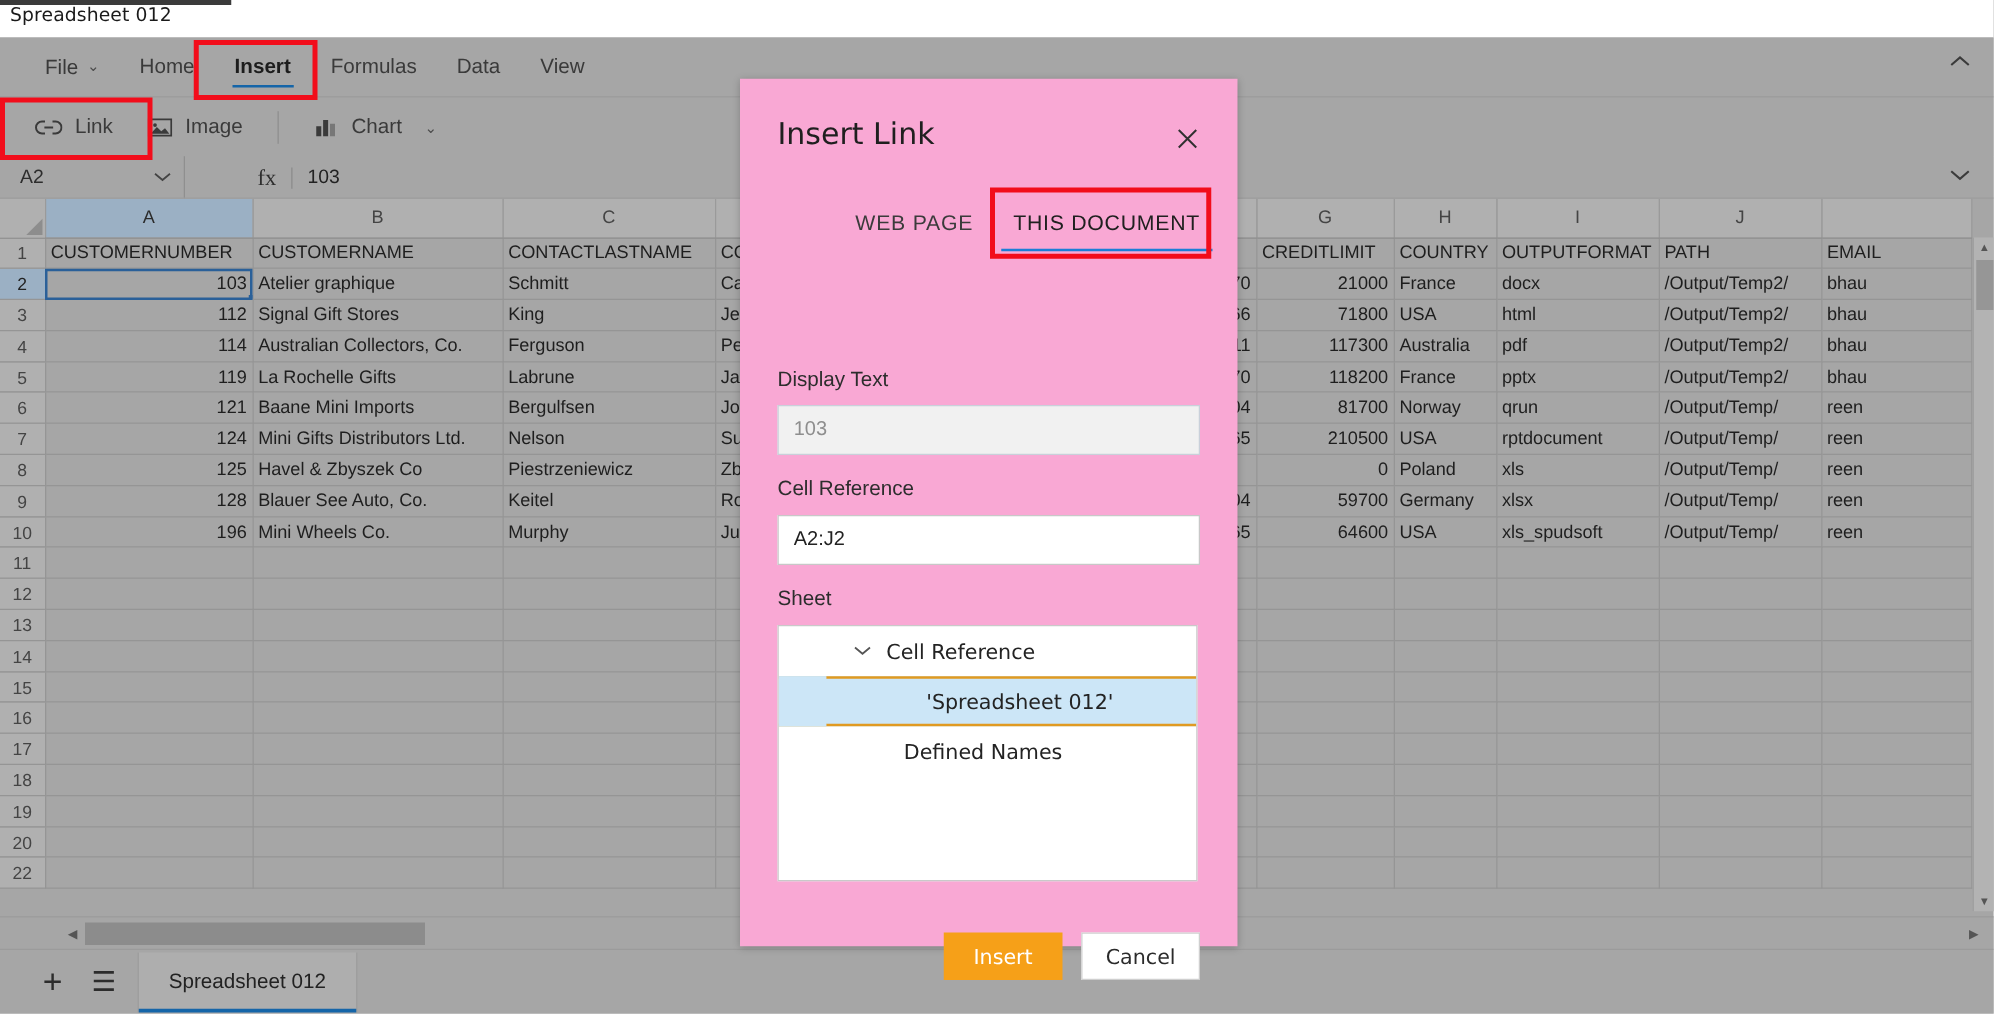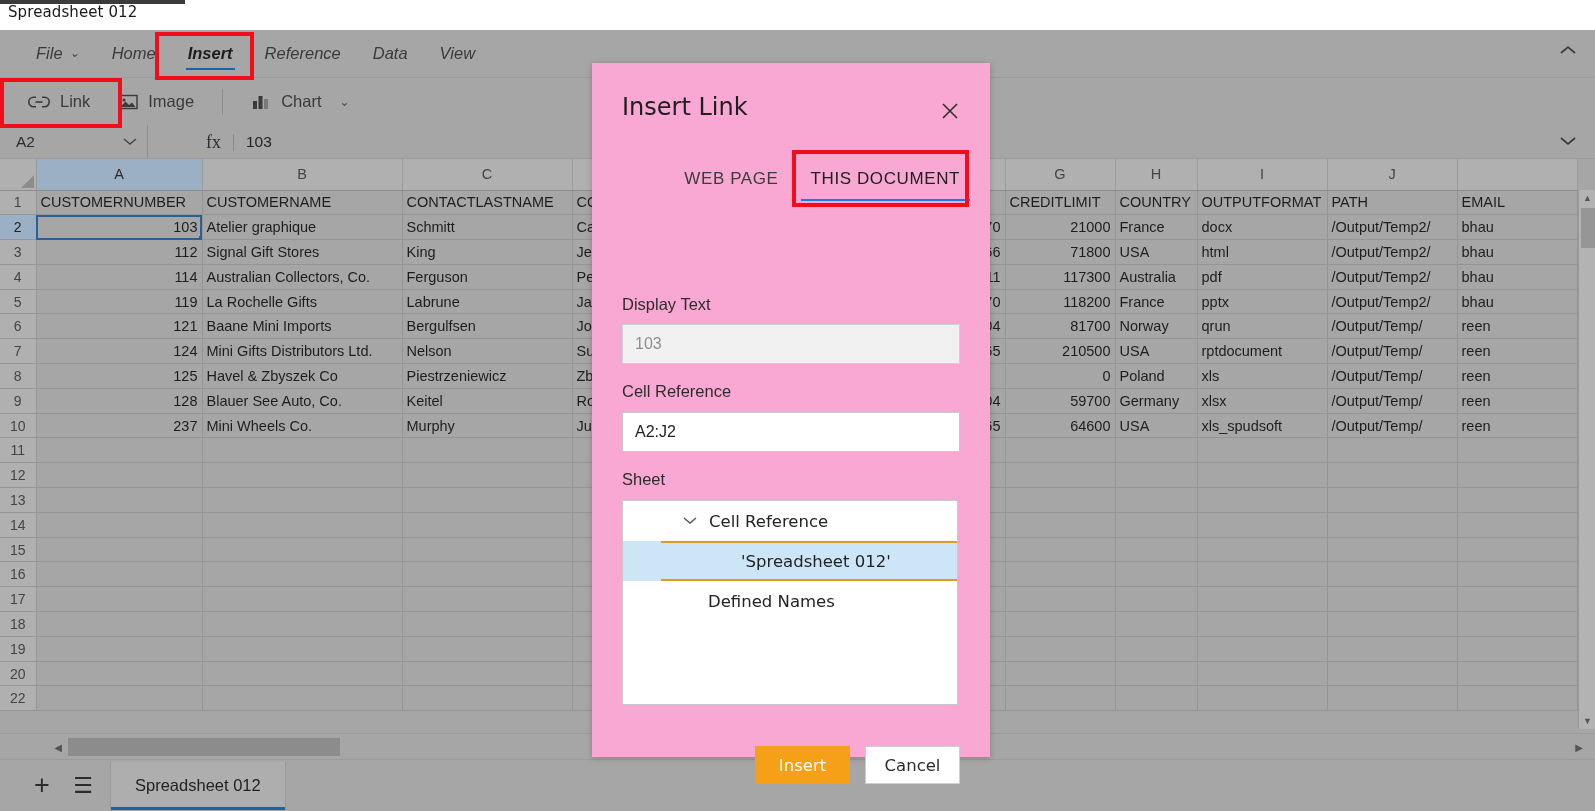--- a/index.html
+++ b/index.html
@@ -51,21 +51,20 @@
     background: #a6a6a6;
   }
   .ribbon-tabs {
     position: absolute;
     left: 0; top: 0;
     height: 48px;
     width: 100%;
     display: flex;
     align-items: center;
     padding-left: 20px;
-    font-style: italic;
   }
   .ribbon-tab {
     position: relative;
     font-size: 16.5px;
     color: #3a3a3a;
     padding: 0 16px;
     height: 46px;
     line-height: 44px;
     cursor: default;
     white-space: nowrap;
@@ -555,21 +554,21 @@
       <div class="ribbon-tab">
         <span>File</span><span class="chev">⌄</span>
       </div>
       <div class="ribbon-tab">
         <span>Home</span>
       </div>
       <div class="ribbon-tab active">
         <span>Insert</span>
       </div>
       <div class="ribbon-tab">
-        <span>Reference</span>
+        <span>Formulas</span>
       </div>
       <div class="ribbon-tab">
         <span>Data</span>
       </div>
       <div class="ribbon-tab">
         <span>View</span>
       </div>
     </div>
 
     <div class="ribbon-sep"></div>
@@ -807,21 +806,21 @@
         <td class="cell num">1504</td>
         <td class="cell num">59700</td>
         <td class="cell">Germany</td>
         <td class="cell">xlsx</td>
         <td class="cell">/Output/Temp/</td>
         <td class="cell">reen</td>
       </tr>
 
       <tr>
         <td class="rowhdr">10</td>
-        <td class="cell num">237</td>
+        <td class="cell num">196</td>
         <td class="cell">Mini Wheels Co.</td>
         <td class="cell">Murphy</td>
         <td class="cell">Ju</td>
         <td class="cell"></td>
         <td class="cell num">1165</td>
         <td class="cell num">64600</td>
         <td class="cell">USA</td>
         <td class="cell">xls_spudsoft</td>
         <td class="cell">/Output/Temp/</td>
         <td class="cell">reen</td>
@@ -1039,21 +1038,21 @@
               <path d="M1 2 L7 7 L13 2" stroke="#555" stroke-width="1.4" fill="none"></path>
             </svg>
         </span>
         <span class="label">Cell Reference</span>
       </div>
       <div class="tree-row level1 selected">
         <span class="seg-left"></span>
         <span>'Spreadsheet 012'</span>
       </div>
       <div class="tree-row level0">
-        <span class="label" style="margin-left:25px">Defined Names</span>
+        <span class="label" style="margin-left:40px">Defined Names</span>
       </div>
     </div>
 
     <div class="btn-row">
       <button class="btn btn-primary">Insert</button>
       <button class="btn btn-secondary">Cancel</button>
     </div>
   </div>
 
   <div class="redbox" style="left:155px; top:32px; width:99px; height:48px;"></div>

